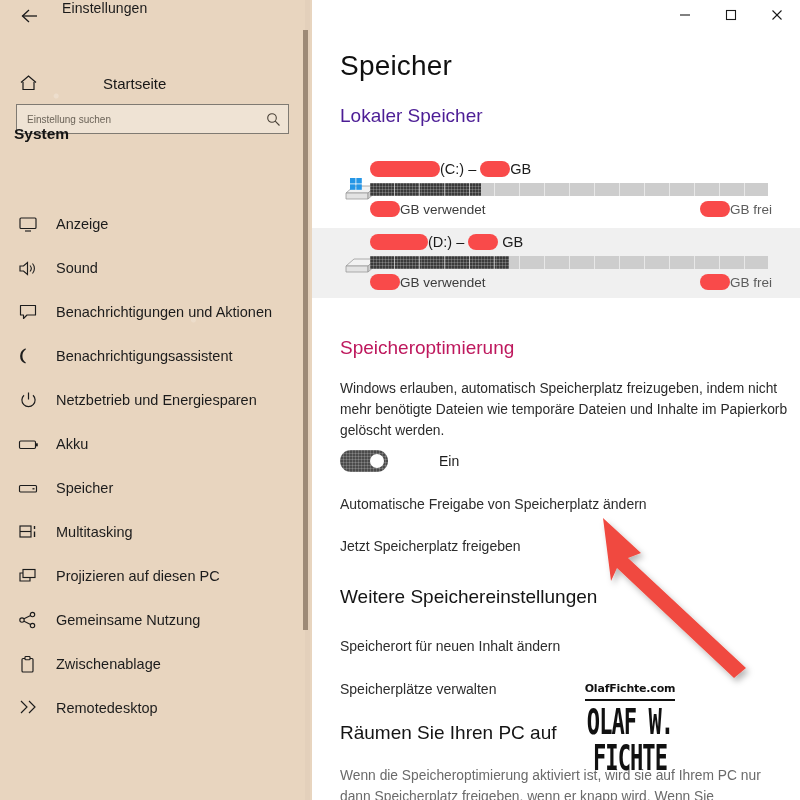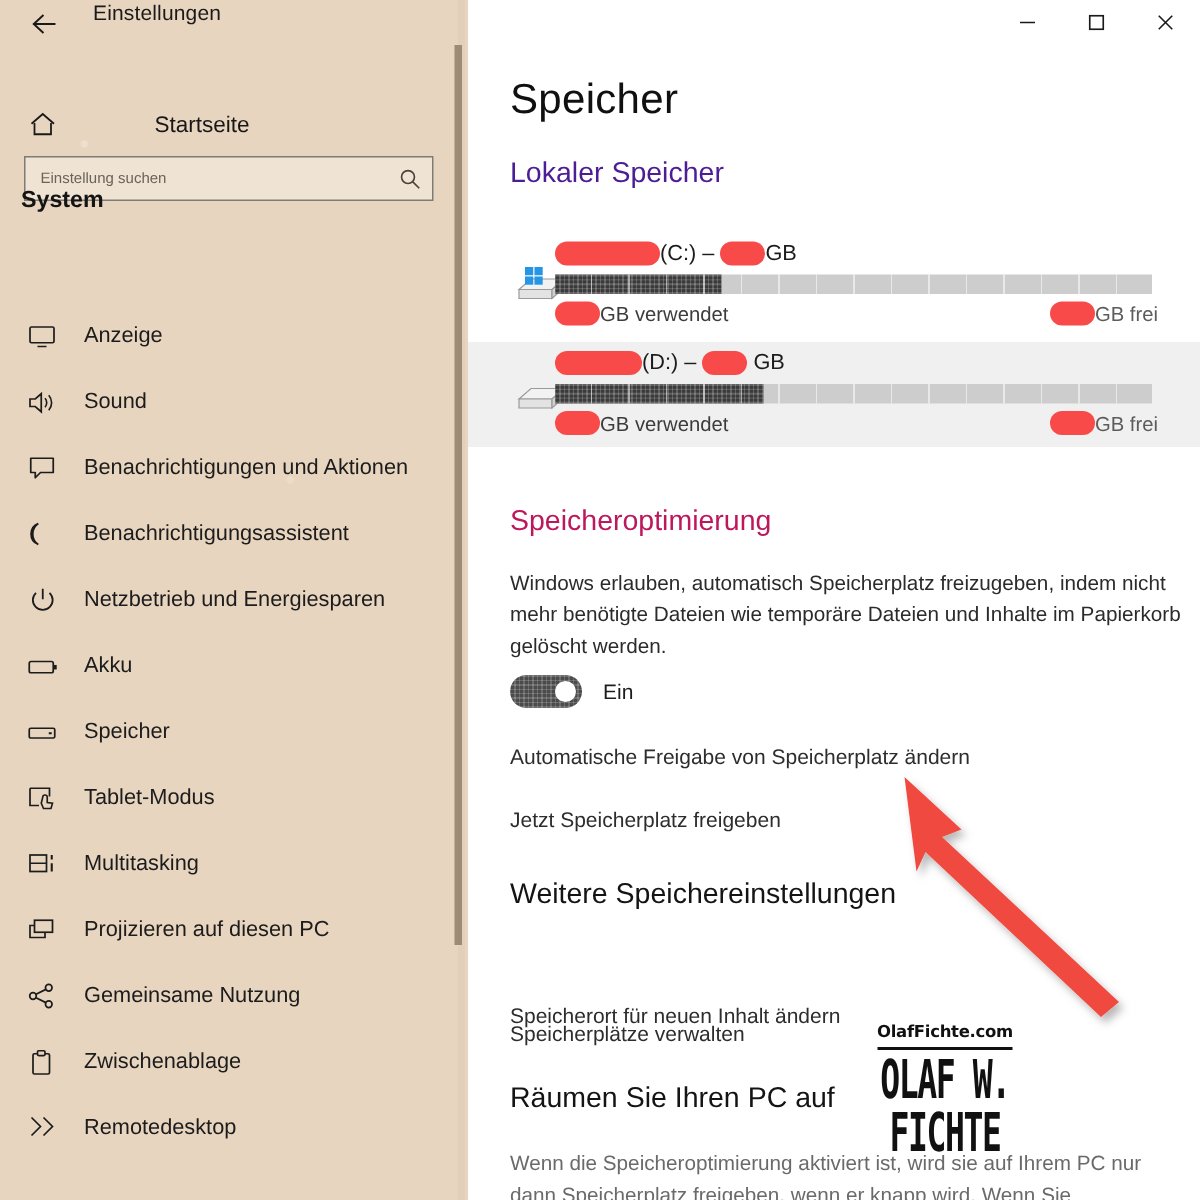--- a/index.html
+++ b/index.html
@@ -237,20 +237,21 @@
     width: 448px;
     font-size: 13.8px;
     line-height: 21px;
     color: #2b2b2b;
   }
   #toggle-row {
     position: absolute;
     left: 28px; top: 450px;
     display:flex; align-items:center;
     cursor: pointer;
+    gap: 37px;
   }
   #toggle-switch {
     width: 48px; height: 22px;
     border-radius: 11px;
     background: #4b4b4b;
     background-image:
       repeating-linear-gradient(0deg, rgba(255,255,255,0.18) 0 1px, transparent 1px 3px),
       repeating-linear-gradient(90deg, rgba(255,255,255,0.18) 0 1px, transparent 1px 3px);
     position: relative;
   }
@@ -265,21 +266,21 @@
     position: absolute;
     left: 28px;
     font-size: 14px;
     color: #2d2d2d;
     cursor: pointer;
     white-space: nowrap;
     text-align: center;
   }
   #link-change-auto { top: 496px; }
   #link-free-now    { top: 538px; }
-  #link-change-loc  { top: 638px; margin-top: 31px; }
+  #link-change-loc  { top: 638px; }
   #link-manage      { top: 681px; }
 
   #more-settings-heading {
     position: absolute;
     left: 28px; top: 586px;
     font-size: 19px; color:#141414;
   }
   #cleanup-heading {
     position: absolute;
     left: 28px; top: 722px;
@@ -428,30 +429,20 @@
     <div class="nav-item">
       <span class="nav-icon">
         <svg width="21" height="13" viewBox="0 0 21 13">
           <rect x="1.5" y="3.5" width="17" height="6.5" rx="1" stroke="#1c1c1c" stroke-width="1.15" fill="none"></rect>
           <line x1="14.5" y1="6.8" x2="16.5" y2="6.8" stroke="#1c1c1c" stroke-width="1.3"></line>
         </svg>
       </span>
       <span class="nav-label">Speicher</span>
     </div>
 
-    <div class="nav-item">
-      <span class="nav-icon">
-        <svg width="20" height="18" viewBox="0 0 20 18">
-          <path d="M2 2.5 L15 2.5 L15 8" stroke="#1c1c1c" stroke-width="1.15" fill="none"></path>
-          <path d="M2 2.5 L2 14 L8 14" stroke="#1c1c1c" stroke-width="1.15" fill="none"></path>
-          <path d="M10.5 8.5 C10.5 6.5 13.5 6.5 13.5 8.5 L13.5 12 L17 12.5 L16 16 L11 16 L9.5 12.5 Z" stroke="#1c1c1c" stroke-width="1.1" fill="#e8d5bf"></path>
-        </svg>
-      </span>
-      <span class="nav-label">Tablet-Modus</span>
-    </div>
 
     <div class="nav-item">
       <span class="nav-icon">
         <svg width="20" height="18" viewBox="0 0 20 18">
           <rect x="2" y="3" width="11" height="11" stroke="#1c1c1c" stroke-width="1.15" fill="none"></rect>
           <line x1="2" y1="8.5" x2="13" y2="8.5" stroke="#1c1c1c" stroke-width="1.15"></line>
           <line x1="16.5" y1="3" x2="16.5" y2="6" stroke="#1c1c1c" stroke-width="1.4"></line>
           <line x1="16.5" y1="8.5" x2="16.5" y2="14" stroke="#1c1c1c" stroke-width="1.4"></line>
         </svg>
       </span>

